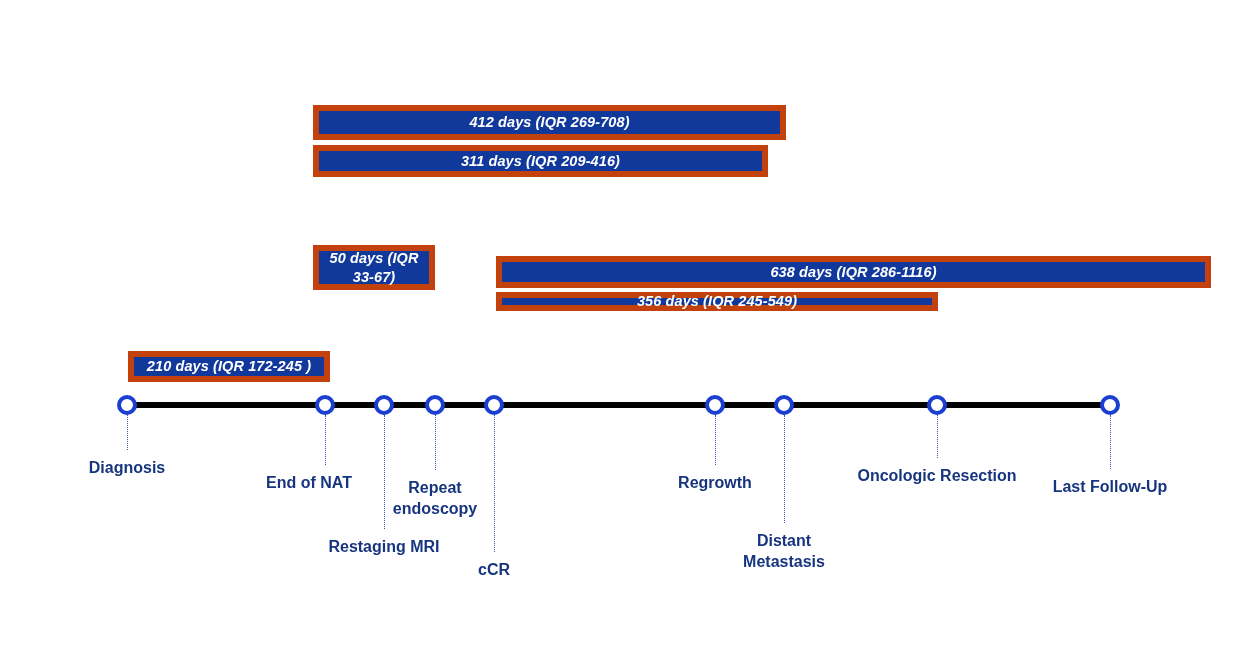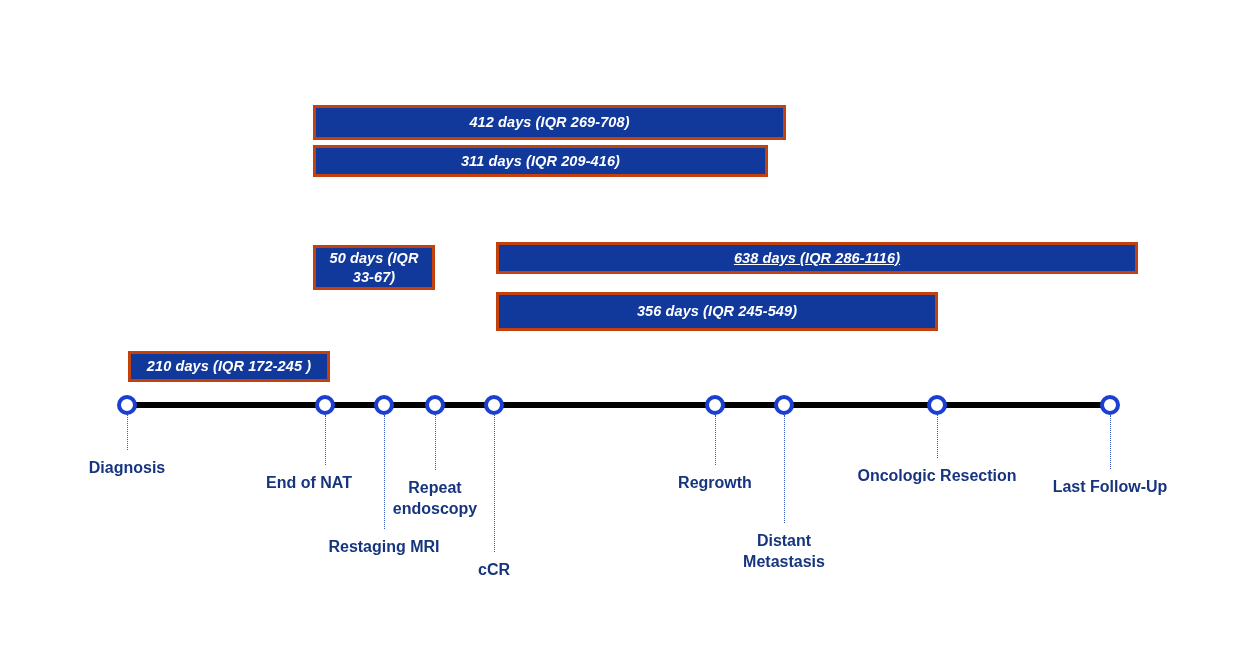--- a/index.html
+++ b/index.html
@@ -18,21 +18,21 @@
     position: absolute;
     left: 0; top: 0;
     width: 1246px;
     height: 652px;
   }
 
   
   .bar {
     position: absolute;
     background: #10399B;
-    border: 3px solid #c2410c;
+    border: 6px solid #c2410c;
     box-sizing: border-box;
     color: #ffffff;
     font-style: italic;
     font-weight: bold;
     font-size: 14.5px;
     line-height: 1.28;
     display: flex;
     align-items: center;
     justify-content: center;
     text-align: center;
@@ -74,22 +74,22 @@
   }
 </style>
 </head>
 <body>
 
 <div id="stage">
     <div class="bar" style="left: 313px; top: 105px; width: 473px; height: 35px;"><span>412 days (IQR 269-708)</span></div>
     <div class="bar" style="left: 313px; top: 145px; width: 455px; height: 32px;"><span>311 days (IQR 209-416)</span></div>
     <div class="bar" style="left: 313px; top: 221px; width: 122px; height: 45px; margin-top: 24px;"><span>50 days (IQR
 33-67)</span></div>
-    <div class="bar" style="left: 496px; top: 242px; width: 642px; height: 32px; text-decoration: underline;"><span>638 days (IQR 286-1116)</span></div>
-    <div class="bar" style="left: 496px; top: 292px; width: 442px; height: 39px;"><span>356 days (IQR 245-549)</span></div>
+    <div class="bar" style="left: 496px; top: 256px; width: 715px; height: 32px;"><span>638 days (IQR 286-1116)</span></div>
+    <div class="bar" style="left: 496px; top: 292px; width: 442px; height: 19px;"><span>356 days (IQR 245-549)</span></div>
     <div class="bar" style="left: 128px; top: 351px; width: 202px; height: 31px;"><span>210 days (IQR 172-245 )</span></div>
     <div class="axis-line" style="left: 127px; top: 402px; width: 983px; height: 6px;"></div>
     <div class="leader" style="left: 127px; top: 415px; height: 35px;"></div>
     <div class="node" style="left: 117px; top: 395px;"></div>
     <div class="ev-label" style="left: 127px; top: 458px;">Diagnosis</div>
     <div class="leader" style="left: 325px; top: 415px; height: 50px;"></div>
     <div class="node" style="left: 315px; top: 395px;"></div>
     <div class="ev-label" style="left: 309px; top: 473px;">End of NAT</div>
     <div class="leader" style="left: 384px; top: 415px; height: 114px;"></div>
     <div class="node" style="left: 374px; top: 395px;"></div>

